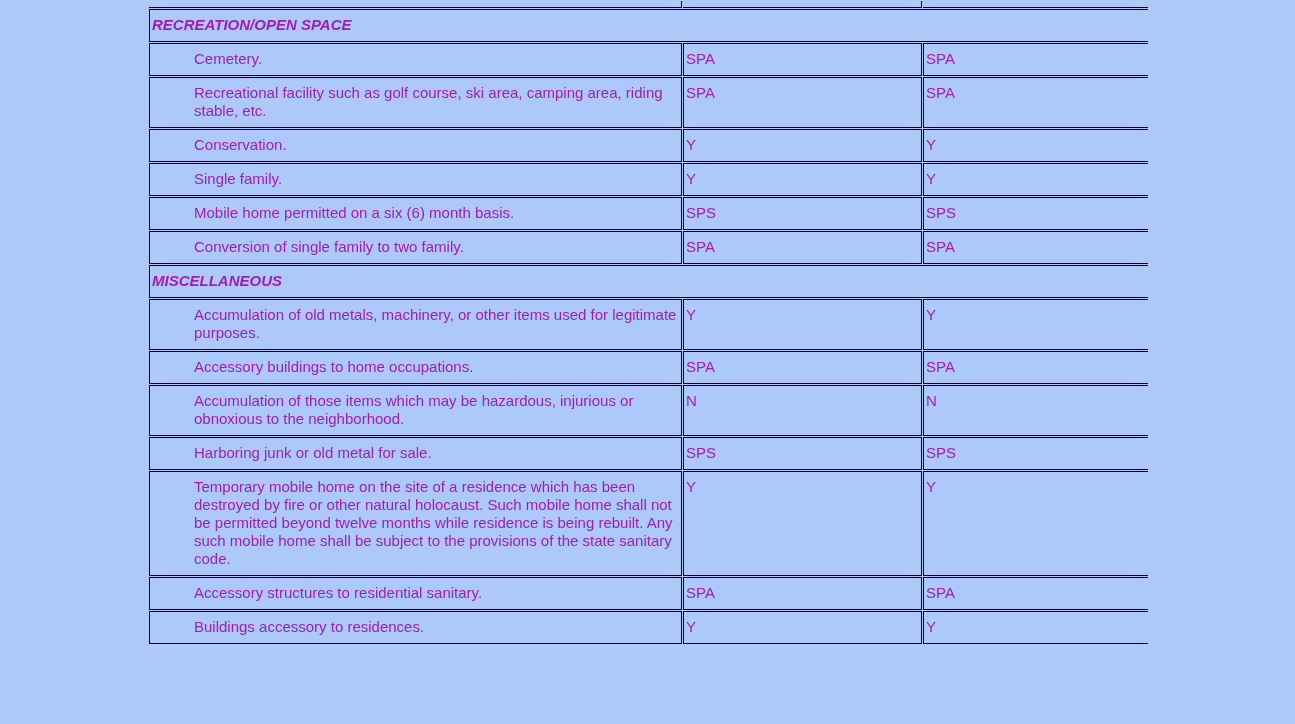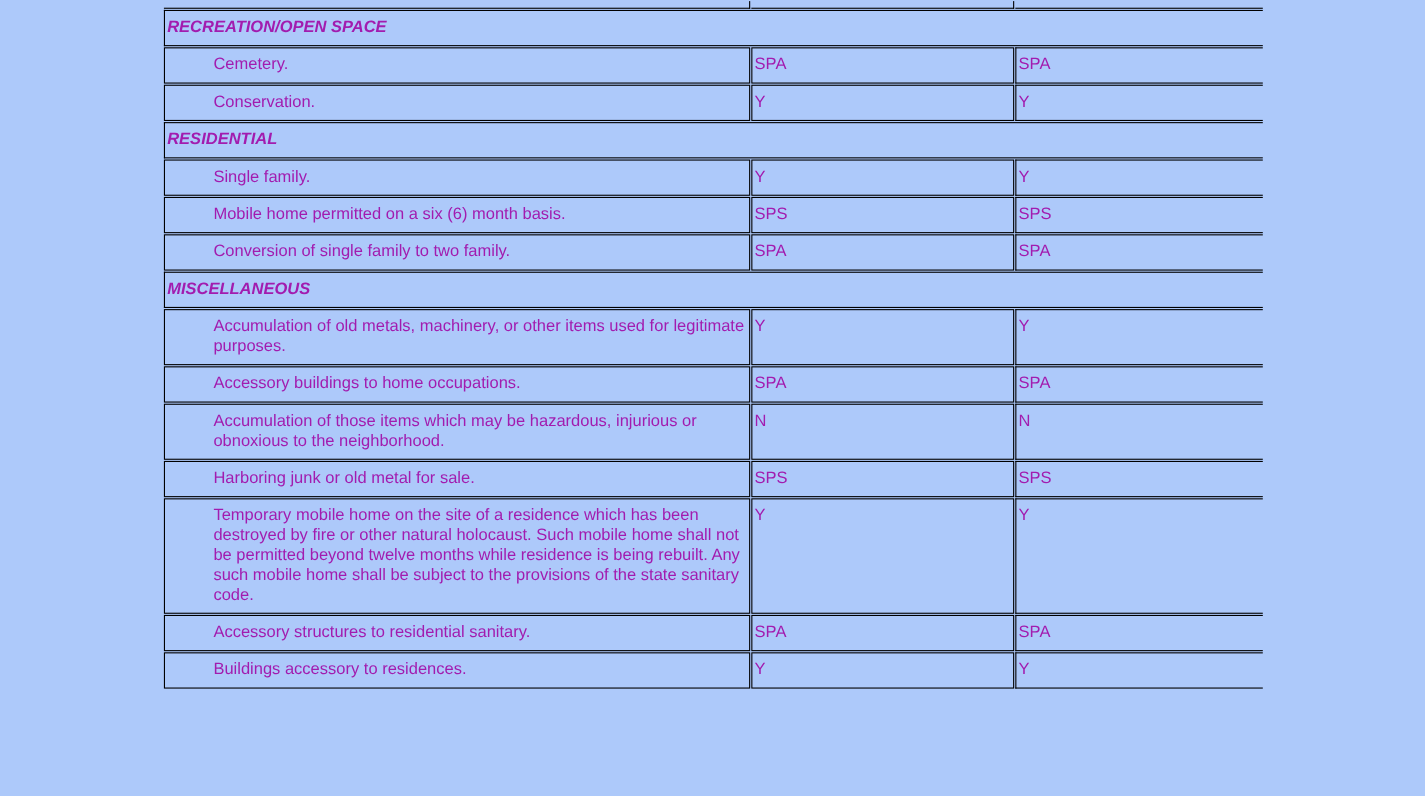--- a/index.html
+++ b/index.html
@@ -75,26 +75,28 @@
       </tr>
     <tr>
           <td colspan="3" class="section-cell">RECREATION/OPEN SPACE</td>
         </tr>
         <tr>
           <td class="use-cell">Cemetery.</td>
           <td class="value-cell">SPA</td>
           <td class="value-cell">SPA</td>
         </tr>
         <tr>
+          <td class="use-cell">Recreational facility such as golf course, ski area, camping area, riding stable, etc.</td>
+          <td class="value-cell">SPA</td>
+          <td class="value-cell">SPA</td>
+        </tr>
+        <tr>
           <td class="use-cell">Conservation.</td>
           <td class="value-cell">Y</td>
           <td class="value-cell">Y</td>
-        </tr>
-        <tr>
-          <td colspan="3" class="section-cell">RESIDENTIAL</td>
         </tr>
         <tr>
           <td class="use-cell">Single family.</td>
           <td class="value-cell">Y</td>
           <td class="value-cell">Y</td>
         </tr>
         <tr>
           <td class="use-cell">Mobile home permitted on a six (6) month basis.</td>
           <td class="value-cell">SPS</td>
           <td class="value-cell">SPS</td>

